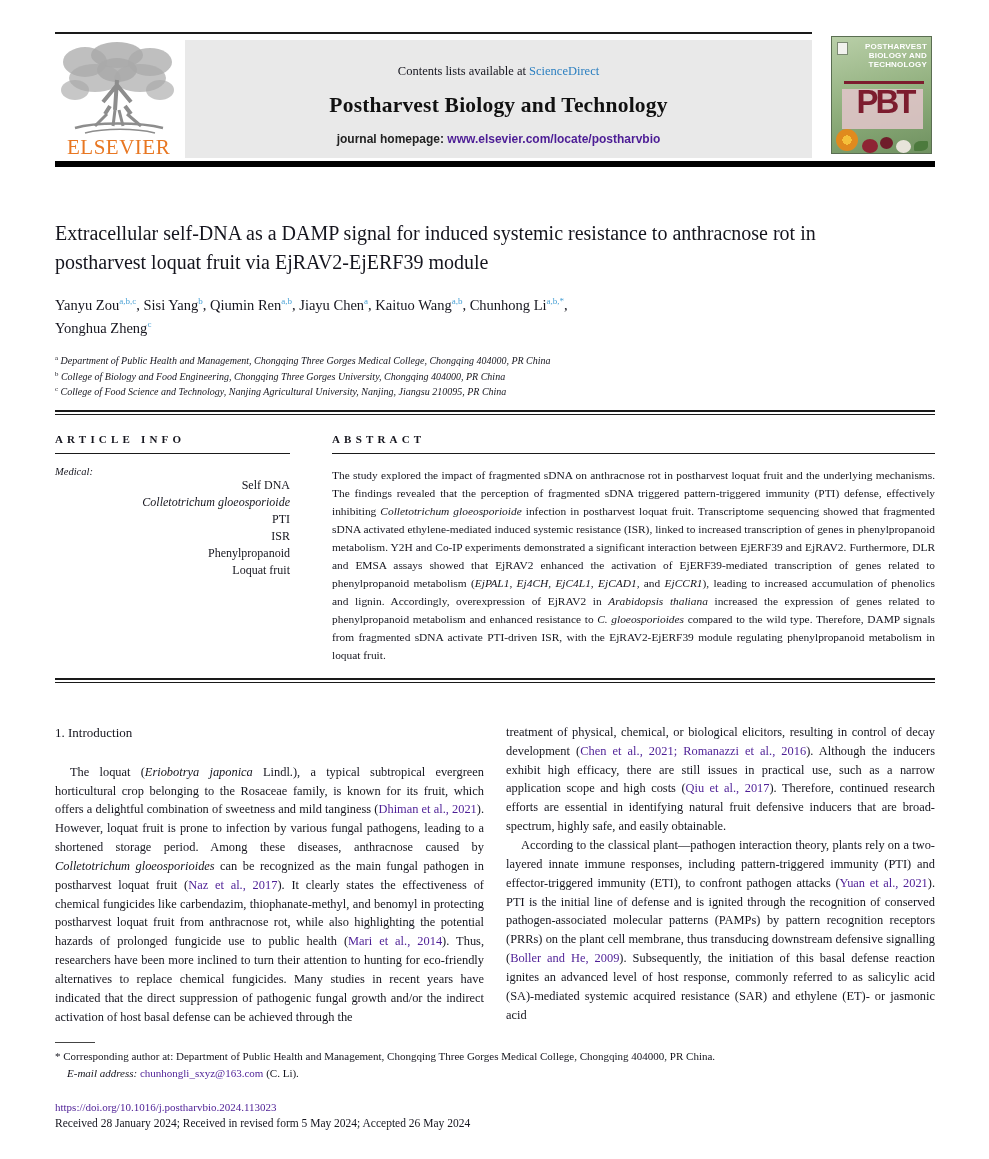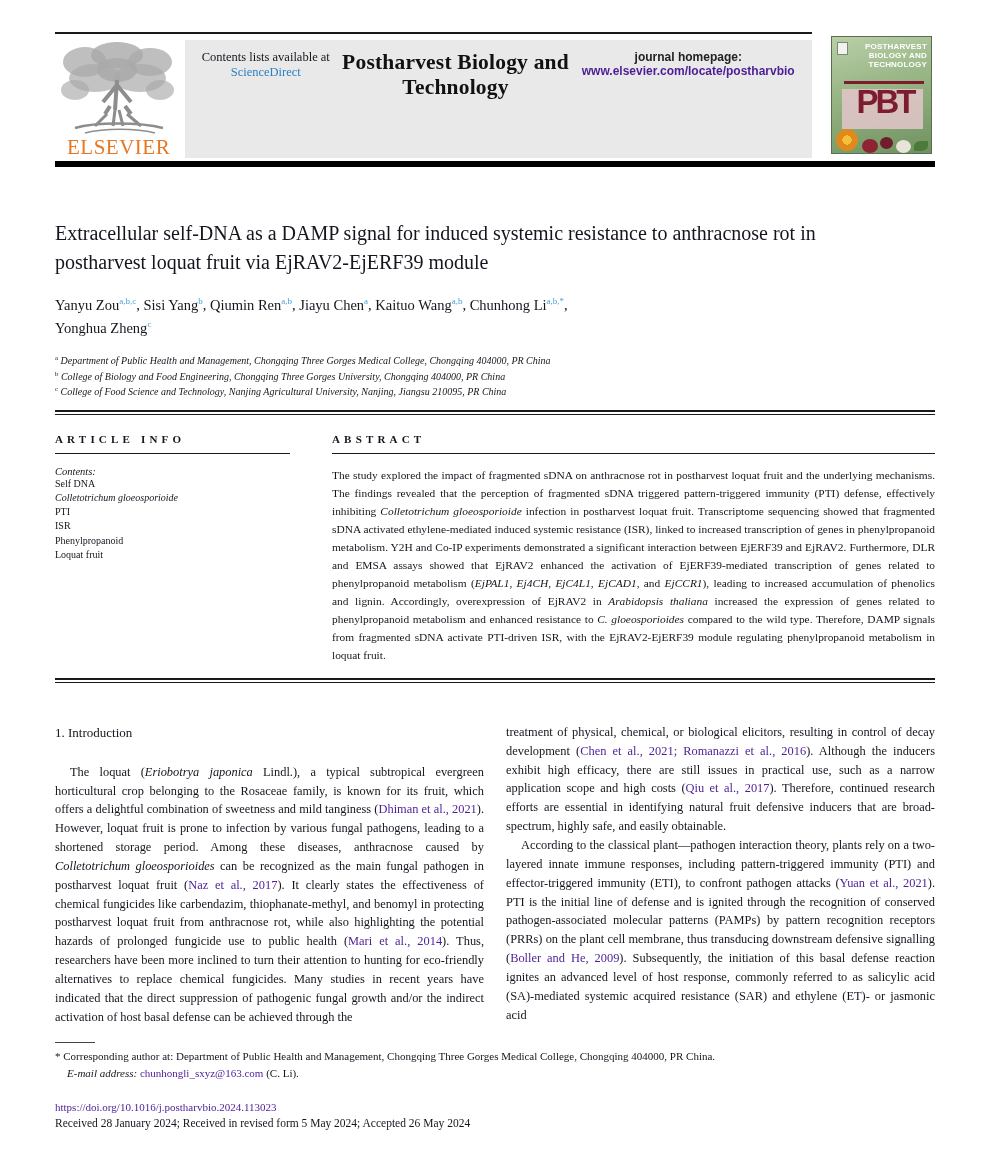--- a/index.html
+++ b/index.html
@@ -15,22 +15,22 @@
   .top-rule { margin-top:32px; width:757px; border-top:2px solid #1a1a1a; }
   .header-row { display:flex; align-items:flex-start; margin-top:6px; }
   .logo-block { width:130px; height:118px; position:relative; }
   .logo-block svg { display:block; }
   .elsevier-word {
     font-family:"Liberation Serif", serif; font-size:21px; letter-spacing:0.5px;
     color:#e87722; position:absolute; left:12px; bottom:-2px; font-weight:normal;
   }
   .journal-banner {
     width:627px; height:118px; background:#e9e9e9; text-align:center;
-    display:flex; flex-direction:row; justify-content:space-between;
-    padding:10px 10px 12px 10px;
+    display:flex; flex-direction:column; justify-content:space-between;
+    padding:24px 10px 12px 10px;
   }
   .contents-line { font-size:12.5px; color:#15151e; }
   .journal-title { font-size:21.5px; font-weight:600; color:#111; letter-spacing:0.2px; }
   .homepage-line { font-size:12px; font-family:"Liberation Sans", sans-serif; font-weight:bold; color:#222; }
   .lnk { color:#4c1d95; }
   .lnk-strong { color:#2b7fc0; }
   .cover-thumb {
     width:101px; height:118px; margin-left:19px; margin-top:-4px;
     background:linear-gradient(165deg,#b9cfa8 0%, #8fae7c 55%, #6f9160 100%);
     border:1px solid #5a6e52; position:relative; overflow:hidden;
@@ -59,21 +59,21 @@
 
   .double-rule { margin-top:11px; border-top:2px solid #1a1a1a; border-bottom:1px solid #1a1a1a; height:5px; }
 
   
   .info-row { display:flex; margin-top:18px; }
   .info-col { width:235px; margin-right:42px; flex:none; }
   .abs-col { flex:1; }
   .sec-heading { font-size:11px; font-weight:bold; letter-spacing:0.38em; color:#15151e; }
   .heading-rule { margin-top:8px; border-top:1.5px solid #1a1a1a; }
   .keywords-label { margin-top:12px; font-style:italic; font-size:10.5px; }
-  .keywords-list { font-size:10px; line-height:1.42; }
+  .keywords-list { font-size:12px; line-height:1.42;text-align:right; }
   .abs-body { margin-top:12px; font-size:11.4px; line-height:1.58; text-align:justify; color:#15151e; }
   .bottom-double-rule { margin-top:14px; border-top:2px solid #1a1a1a; border-bottom:1px solid #1a1a1a; height:5px; }
 
   
   .intro-row { display:flex; margin-top:40px; gap:22px; }
   .intro-col { width:429px; flex:none; font-size:12.4px; line-height:1.52; text-align:justify; }
   .intro-heading { font-size:13px; font-weight:normal; margin-bottom:20px; }
   .para { text-align:justify; }
   .para.indent { text-indent:15px; }
   .para + .para { margin-top:0; }
@@ -149,21 +149,21 @@
         <div class="line"><sup class="sup-black">b</sup><span class="it"> College of Biology and Food Engineering, Chongqing Three Gorges University, Chongqing 404000, PR China</span></div>
         <div class="line"><sup class="sup-black">c</sup><span class="it"> College of Food Science and Technology, Nanjing Agricultural University, Nanjing, Jiangsu 210095, PR China</span></div>
       </div>
 
     <div class="double-rule"></div>
 
     <div class="info-row">
       <div class="info-col">
         <div class="sec-heading">ARTICLE INFO</div>
         <div class="heading-rule"></div>
-        <div class="keywords-label">Contents:</div>
+        <div class="keywords-label">Medical:</div>
         <div class="keywords-list">
             <div class="line"><span>Self DNA</span></div>
             <div class="line"><span class="it">Colletotrichum gloeosporioide</span></div>
             <div class="line"><span>PTI</span></div>
             <div class="line"><span>ISR</span></div>
             <div class="line"><span>Phenylpropanoid</span></div>
             <div class="line"><span>Loquat fruit</span></div>
           </div>
       </div>
       <div class="abs-col">

